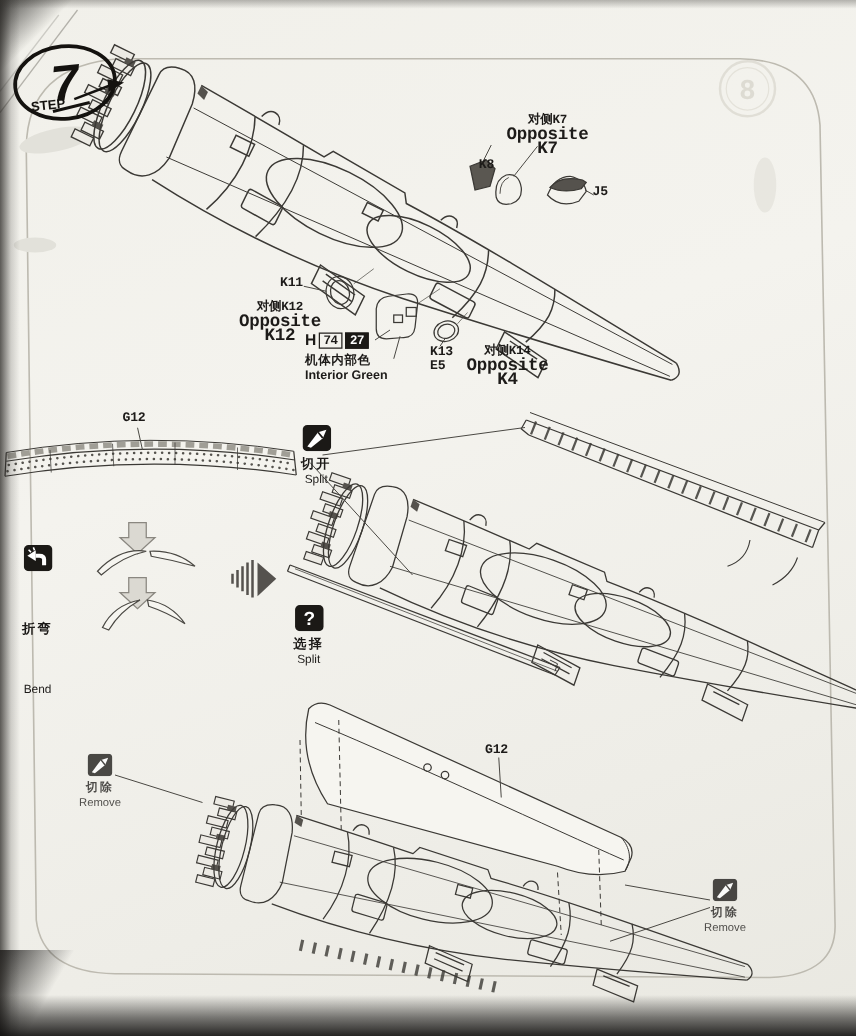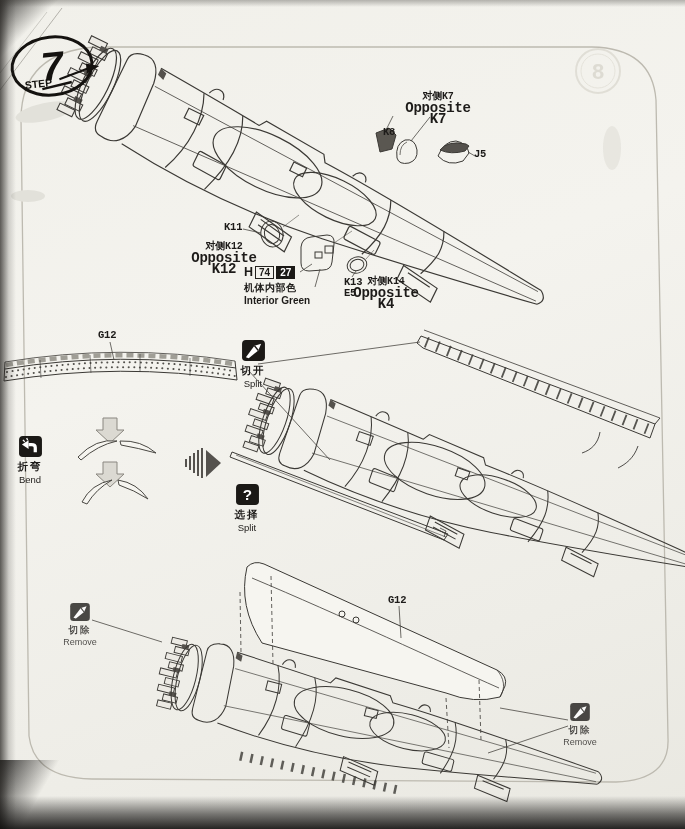--- a/index.html
+++ b/index.html
@@ -277,21 +277,21 @@
       <span class="paint-box dark">27</span>
     </div>
     <div class="paint-cn">机体内部色</div>
     <div class="paint-en">Interior Green</div>
   </div>
 
   <div class="lbl part" style="left:304px;top:288px;margin-left:40px;">E5</div>
 
   <div class="lbl part" style="left:344px;top:277px;">K13</div>
 
-  <div class="lbl ctr" style="left:348px;top:276px;width:76px;">
+  <div class="lbl ctr" style="left:368px;top:276px;width:76px;">
     <div class="cjk">对侧K14</div>
     <div class="en">Opposite K4</div>
   </div>
 
   <div class="lbl part" style="left:98px;top:330px;">G12</div>
   <svg class="art" width="30" height="30" style="left:100px;top:342px;">
     <path d="M 10,0 L 14,18" stroke="#4a4843" stroke-width=".8" fill="none"></path>
   </svg>
 
   <div class="lbl part" style="left:388px;top:595px;">G12</div>
@@ -299,21 +299,21 @@
   <div class="actgrp" style="left:229px;top:340px;">
     <svg class="acticon" viewBox="0 0 24 22">
       <rect x="0" y="0" width="24" height="22" rx="4" fill="#1b1916"></rect>
       <path d="M4,18 L13,6 L20,4 L17,11 L7,19 Z" fill="#fff"></path>
       <path d="M13,6 L17,11" stroke="#1b1916" stroke-width="1.4"></path>
     </svg>
     <div class="actcjk">切开</div>
     <div class="acten">Split</div>
   </div>
 
-  <div class="actgrp" style="left:6px;top:436px;">
+  <div class="actgrp" style="left:6px;top:436px;gap:36px;">
     <svg class="acticon" viewBox="0 0 24 22">
       <rect x="0" y="0" width="24" height="22" rx="4" fill="#1b1916"></rect>
       <path d="M17,17 L17,12 Q17,9 13,9 L10,9" stroke="#fff" stroke-width="3.4" fill="none"></path>
       <polygon points="10,4.5 3,9 10,13.5" fill="#fff"></polygon>
       <path d="M4,4 l2,2 M8,2 l1,2.5" stroke="#fff" stroke-width="1.3"></path>
     </svg>
     <div class="actcjk">折弯</div>
     <div class="acten">Bend</div>
   </div>
 

